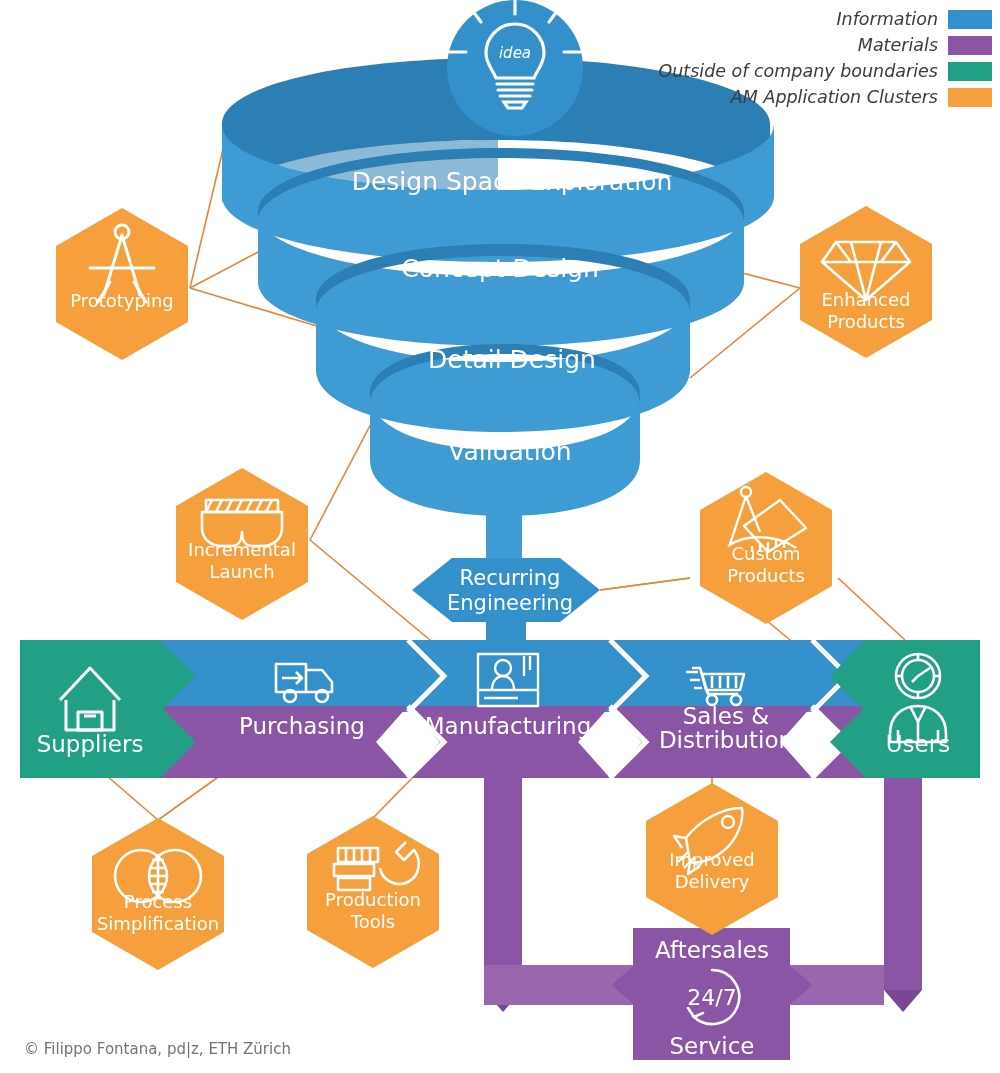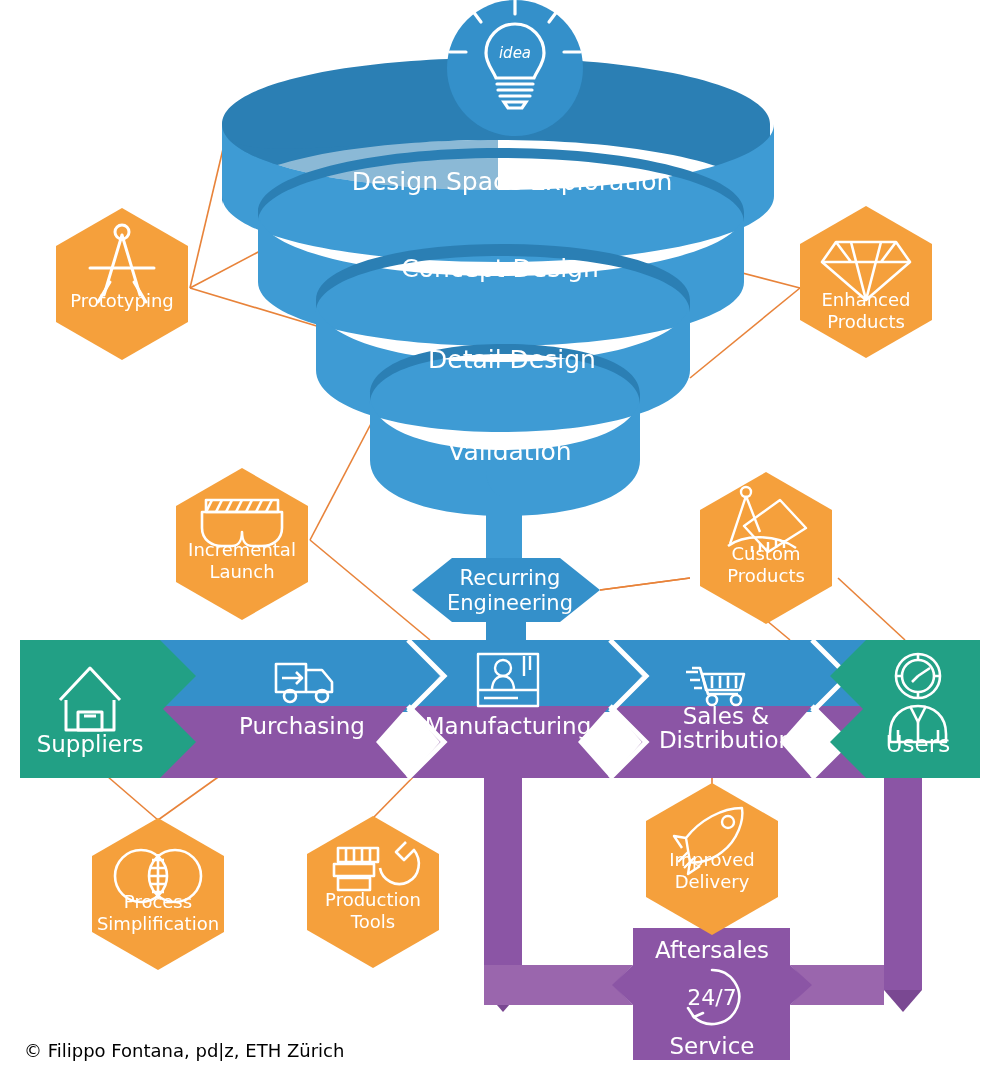--- a/index.html
+++ b/index.html
@@ -5,21 +5,21 @@
   html,body{margin:0;padding:0;background:#ffffff;}
   body{width:1000px;height:1073px;position:relative;overflow:hidden;
        font-family:"DejaVu Sans","Liberation Sans",sans-serif;}
   #stage{position:absolute;left:0;top:0;width:1000px;height:1073px;}
   svg.layer{position:absolute;left:0;top:0;width:1000px;height:1073px;}
   .legend{position:absolute;right:8px;top:6px;text-align:right;}
   .legend-row{display:flex;align-items:center;justify-content:flex-end;height:26px;}
   .legend-label{font-style:italic;font-size:17.5px;color:#3b3b3b;margin-right:10px;
                 font-family:"DejaVu Sans","Liberation Sans",sans-serif;white-space:nowrap;}
   .legend-swatch{width:44px;height:19px;display:block;}
-  .credit{position:absolute;left:24px;top:1040px;font-size:18px;color:#000000;
+  .credit{position:absolute;left:24px;top:1040px;font-size:15px;color:#737373;
           font-family:"DejaVu Sans","Liberation Sans",sans-serif;}
   text{font-family:"DejaVu Sans","Liberation Sans",sans-serif;}
   .spiral-label{fill:#ffffff;font-size:25px;}
   .chain-label{fill:#ffffff;font-size:23px;}
   .hex-label{fill:#ffffff;font-size:18px;}
   .hexblue-label{fill:#ffffff;font-size:21px;}
   .svc-label{fill:#ffffff;font-size:23px;}
 </style>
 </head>
 <body>
@@ -305,16 +305,34 @@
 
     <text x="712" y="958" text-anchor="middle" class="svc-label">Aftersales</text>
     <g stroke="#ffffff" stroke-width="2.6" fill="none" stroke-linecap="round">
       <path d="M712,970 A27,27 0 1 1 693,1016"></path>
       <path d="M688,1008 L694,1017 L703,1013"></path>
     </g>
     <text x="712" y="1005" text-anchor="middle" fill="#ffffff" font-size="22">24/7</text>
     <text x="712" y="1054" text-anchor="middle" class="svc-label">Service</text>
   </svg>
 
+  <div class="legend">
+    <div class="legend-row">
+      <span class="legend-label">Information</span>
+      <span class="legend-swatch" style="background:#3490ca"></span>
+    </div>
+    <div class="legend-row">
+      <span class="legend-label">Materials</span>
+      <span class="legend-swatch" style="background:#8b55a5"></span>
+    </div>
+    <div class="legend-row">
+      <span class="legend-label">Outside of company boundaries</span>
+      <span class="legend-swatch" style="background:#22a085"></span>
+    </div>
+    <div class="legend-row">
+      <span class="legend-label">AM Application Clusters</span>
+      <span class="legend-swatch" style="background:#f5a03c"></span>
+    </div>
+  </div>
 
   <div class="credit">© Filippo Fontana, pd|z, ETH Zürich</div>
 
 </div>
 
 </body></html>

